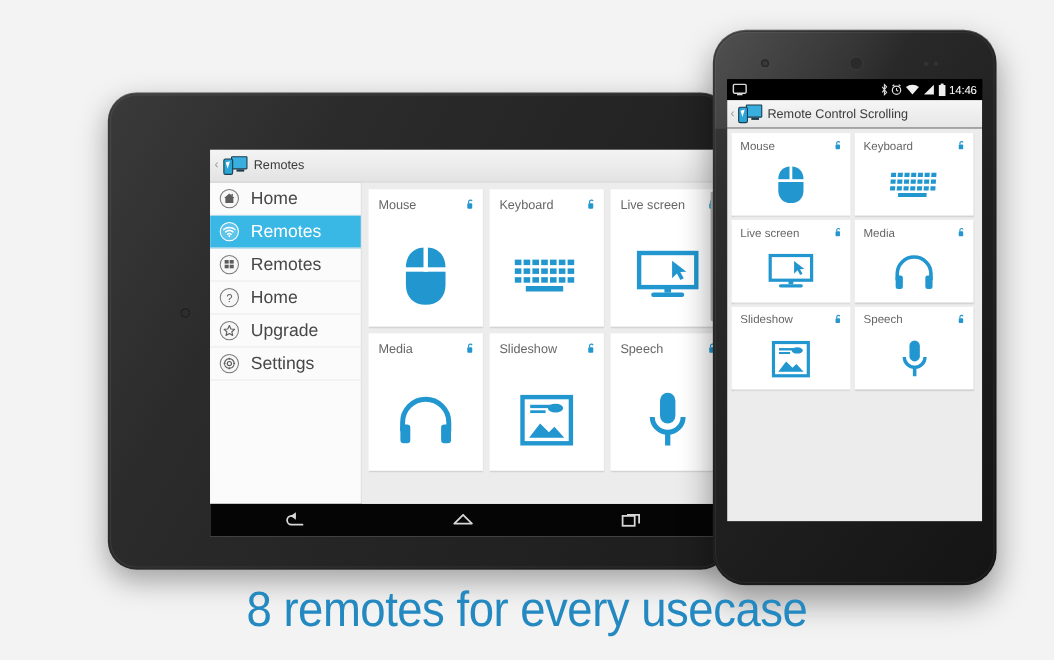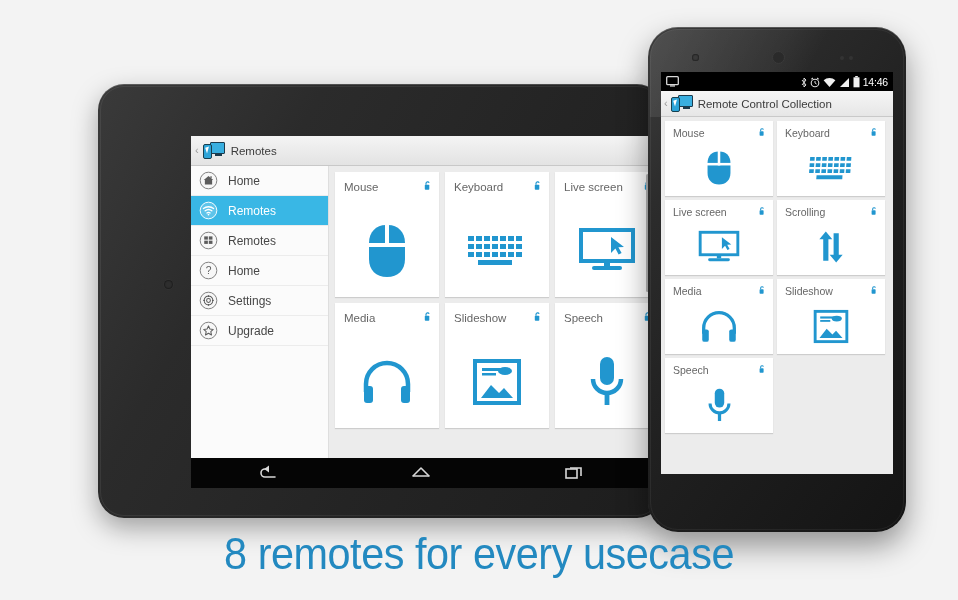--- a/index.html
+++ b/index.html
@@ -64,21 +64,21 @@
   .tab-body{flex:1;display:flex;min-height:0;background:#ececec;}
 
   
   .sidebar{width:137px;flex:0 0 137px;background:#fbfbfb;border-right:1px solid #dedede;}
   .side-item{
     height:30px;display:flex;align-items:center;gap:10px;padding-left:8px;
     border-bottom:1px solid #ececec;box-sizing:border-box;
   }
   .side-item.active{background:#39b7e5;}
   .side-item.active .side-label{color:#fff;}
-  .side-label{font-size:12px;color:#474747;}
+  .side-label{font-size:16px;color:#474747;}
   .sicon{width:19px;height:19px;flex:0 0 19px;display:block;}
 
   
   .tab-content{flex:1;min-width:0;background:#ececec;position:relative;padding:6px 0 0 6px;}
   .grid-tab{display:grid;grid-template-columns:repeat(3,104px);gap:6px;}
   .tile{
     background:#fff;height:125px;box-shadow:0 1px 1px rgba(0,0,0,.13);
     position:relative;box-sizing:border-box;
   }
   .tile .t-label{
@@ -129,21 +129,21 @@
 
   .phone-screen{
     position:absolute;left:13px;top:45px;right:13px;bottom:58px;
     background:#000;overflow:hidden;display:flex;flex-direction:column;
   }
   .ph-status{
     height:19px;flex:0 0 19px;background:#000;display:flex;align-items:center;
     padding:0 5px;color:#e8e8e8;font-size:10px;
   }
   .ph-status .left{display:flex;align-items:center;gap:3px;}
-  .ph-status .right{margin-left:auto;display:flex;align-items:flex-end;gap:3px;}
+  .ph-status .right{margin-left:auto;display:flex;align-items:center;gap:3px;}
   .ph-clock{font-size:10.5px;color:#fff;letter-spacing:-.2px;}
   .ph-actionbar{
     height:25px;flex:0 0 25px;background:linear-gradient(#f6f6f6,#e6e6e6);
     border-bottom:1px solid #c9c9c9;display:flex;align-items:center;gap:5px;padding-left:3px;
   }
   .ph-title{font-size:11.5px;color:#3b3b3b;}
   .ph-content{flex:1;min-height:0;background:#ececec;padding:4px 0 0 4px;overflow:hidden;}
   .grid-ph{display:grid;grid-template-columns:repeat(2,108px);gap:4px;}
   .tile-ph{
     background:#fff;height:75px;box-shadow:0 1px 1px rgba(0,0,0,.13);
@@ -223,36 +223,36 @@
               <svg class="sicon" viewBox="0 0 24 24">
                 <circle cx="12" cy="12" r="10.5" fill="#f7f7f7" stroke="#7b7b7b" stroke-width="1.2"></circle>
                 <text x="12" y="17" text-anchor="middle" font-size="13" font-family="Liberation Sans, sans-serif" fill="#5c5c5c">?</text>
               </svg>
               <span class="side-label">Home</span>
             </div>
 
             <div class="side-item">
               <svg class="sicon" viewBox="0 0 24 24">
                 <circle cx="12" cy="12" r="10.5" fill="#f7f7f7" stroke="#7b7b7b" stroke-width="1.2"></circle>
+                <path d="M12 6.2 L13.8 10.2 L18 10.6 L14.9 13.4 L15.8 17.6 L12 15.4 L8.2 17.6 L9.1 13.4 L6 10.6 L10.2 10.2 Z" fill="none" stroke="#5c5c5c" stroke-width="1.3" stroke-linejoin="round"></path>
+              </svg>
+              <span class="side-label">Upgrade</span>
+            </div>
+
+            <div class="side-item">
+              <svg class="sicon" viewBox="0 0 24 24">
+                <circle cx="12" cy="12" r="10.5" fill="#f7f7f7" stroke="#7b7b7b" stroke-width="1.2"></circle>
                 <path d="M12 6.4 a5.6 5.6 0 1 1 -0.01 0 Z" fill="none" stroke="#5c5c5c" stroke-width="1.3"></path>
                 <circle cx="12" cy="12" r="2.4" fill="none" stroke="#5c5c5c" stroke-width="1.3"></circle>
                 <rect x="11.3" y="5.4" width="1.4" height="2.2" fill="#5c5c5c"></rect>
                 <rect x="11.3" y="16.4" width="1.4" height="2.2" fill="#5c5c5c"></rect>
                 <rect x="5.4" y="11.3" width="2.2" height="1.4" fill="#5c5c5c"></rect>
                 <rect x="16.4" y="11.3" width="2.2" height="1.4" fill="#5c5c5c"></rect>
               </svg>
               <span class="side-label">Settings</span>
-            </div>
-
-            <div class="side-item">
-              <svg class="sicon" viewBox="0 0 24 24">
-                <circle cx="12" cy="12" r="10.5" fill="#f7f7f7" stroke="#7b7b7b" stroke-width="1.2"></circle>
-                <path d="M12 6.2 L13.8 10.2 L18 10.6 L14.9 13.4 L15.8 17.6 L12 15.4 L8.2 17.6 L9.1 13.4 L6 10.6 L10.2 10.2 Z" fill="none" stroke="#5c5c5c" stroke-width="1.3" stroke-linejoin="round"></path>
-              </svg>
-              <span class="side-label">Upgrade</span>
             </div>
           </div>
 
           <div class="tab-content">
             <div class="grid-tab">
 
               <div class="tile">
                 <span class="t-label">Mouse</span>
                 <svg class="t-lock" viewBox="0 0 12 14">
                   <path d="M4 6 V4.2a2.2 2.2 0 0 1 4.2-.8" fill="none" stroke="#2196cf" stroke-width="1.5"></path>
@@ -430,21 +430,21 @@
         </span>
       </div>
 
       <div class="ph-actionbar">
         <span class="ab-caret">‹</span>
         <span class="applogo">
           <span class="mon"></span>
             <span class="phn"></span>
             <span class="cur"></span>
         </span>
-        <span class="ph-title">Remote Control Collection</span>
+        <span class="ph-title">Remote Control Scrolling</span>
       </div>
 
       <div class="ph-content">
         <div class="grid-ph">
 
           <div class="tile-ph">
             <span class="t-label">Mouse</span>
             <svg class="t-lock" viewBox="0 0 12 14">
               <path d="M4 6 V4.2a2.2 2.2 0 0 1 4.2-.8" fill="none" stroke="#2196cf" stroke-width="1.6"></path>
               <rect x="2.4" y="6" width="6" height="6.6" rx="1" fill="#2196cf"></rect>
@@ -503,33 +503,20 @@
             <div class="t-art">
               <svg width="42" height="35" viewBox="0 0 58 48">
                 <rect x="3" y="3" width="52" height="31" fill="none" stroke="#2196cf" stroke-width="4"></rect>
                 <rect x="26" y="34" width="6" height="5" fill="#2196cf"></rect>
                 <rect x="14" y="39" width="30" height="4" rx="2" fill="#2196cf"></rect>
                 <path d="M33 10 L33 26 L37.4 21.6 L40.6 27.6 L43.6 26 L40.4 20.2 L46 20 Z" fill="#2196cf"></path>
               </svg>
             </div>
           </div>
 
-          <div class="tile-ph">
-            <span class="t-label">Scrolling</span>
-            <svg class="t-lock" viewBox="0 0 12 14">
-              <path d="M4 6 V4.2a2.2 2.2 0 0 1 4.2-.8" fill="none" stroke="#2196cf" stroke-width="1.6"></path>
-              <rect x="2.4" y="6" width="6" height="6.6" rx="1" fill="#2196cf"></rect>
-            </svg>
-            <div class="t-art">
-              <svg width="30" height="38" viewBox="0 0 34 44">
-                <path d="M11 4 L3.5 13 H8 V38 H14 V13 H18.5 Z" fill="#2196cf"></path>
-                <path d="M23 40 L30.5 31 H26 V6 H20 V31 H15.5 Z" fill="#2196cf"></path>
-              </svg>
-            </div>
-          </div>
 
           <div class="tile-ph">
             <span class="t-label">Media</span>
             <svg class="t-lock" viewBox="0 0 12 14">
               <path d="M4 6 V4.2a2.2 2.2 0 0 1 4.2-.8" fill="none" stroke="#2196cf" stroke-width="1.6"></path>
               <rect x="2.4" y="6" width="6" height="6.6" rx="1" fill="#2196cf"></rect>
             </svg>
             <div class="t-art">
               <svg width="38" height="35" viewBox="0 0 52 48">
                 <path d="M5 34 V26 a21 21 0 0 1 42 0 v8" fill="none" stroke="#2196cf" stroke-width="4.5"></path>

